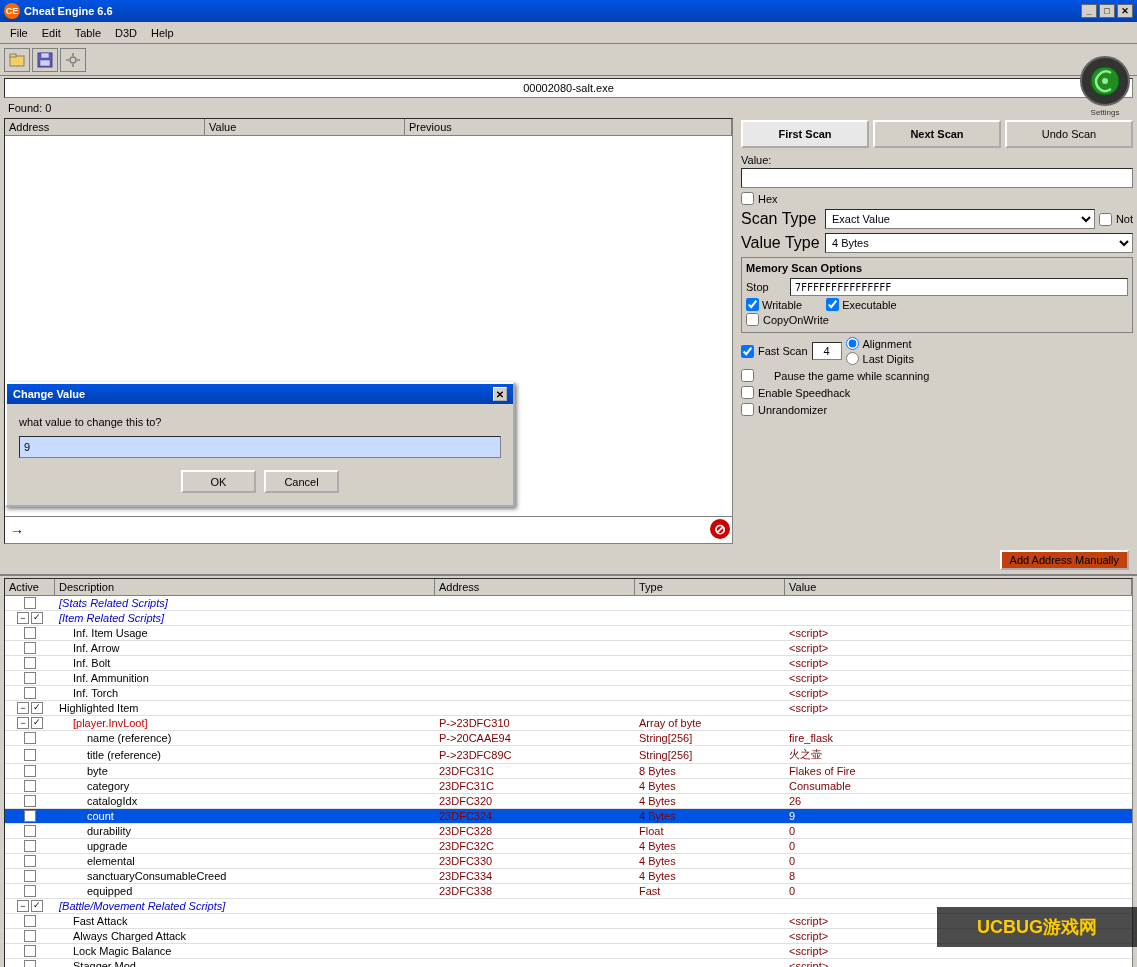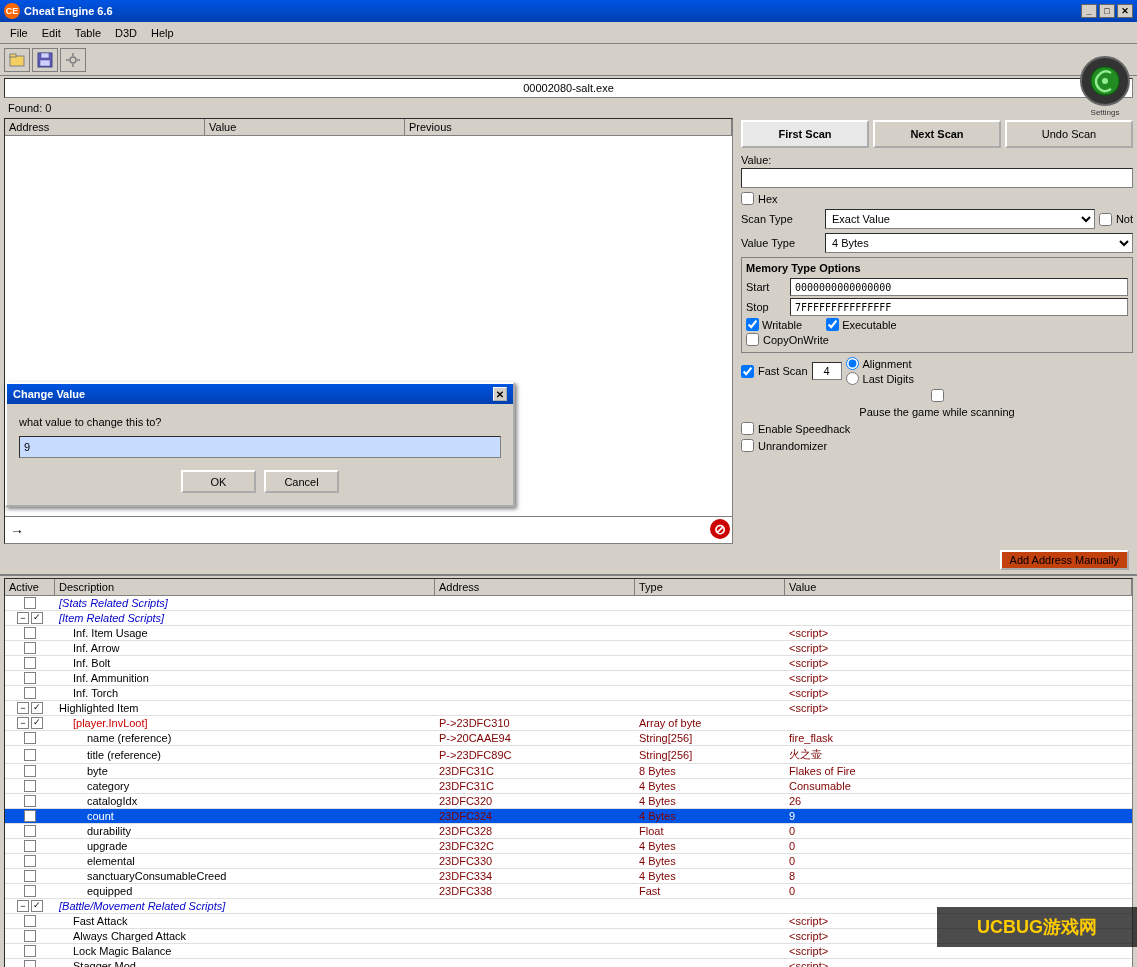--- a/index.html
+++ b/index.html
@@ -42,38 +42,38 @@
     .scan-btn { flex: 1; height: 28px; background: #d4d0c8; border: 2px outset #ffffff; cursor: pointer; font-size: 11px; font-weight: bold; }
     .scan-btn-primary { background: #e8e8e8; }
     .undo-btn { flex: 1; height: 28px; background: #d4d0c8; border: 2px outset #ffffff; cursor: pointer; font-size: 11px; }
     
     .value-section { margin-bottom: 4px; }
     .value-label { font-size: 11px; margin-bottom: 2px; }
     .value-input { width: 100%; height: 20px; border: 1px inset #808080; background: white; padding: 0 4px; font-size: 11px; }
     .hex-check { display: flex; align-items: center; gap: 4px; font-size: 11px; margin-bottom: 4px; }
     
     .field-row { display: flex; align-items: center; gap: 4px; margin-bottom: 4px; }
-    .field-label { width: 80px; font-size: 11px; }
+    .field-label { width: 80px; font-size: 16px; }
     .field-select { flex: 1; height: 20px; border: 1px inset #808080; background: white; font-size: 11px; padding: 0 2px; }
     .not-check { display: flex; align-items: center; gap: 4px; font-size: 11px; }
     
     .memory-scan-box { border: 1px solid #808080; padding: 4px; margin-bottom: 4px; }
     .memory-scan-title { font-size: 11px; font-weight: bold; margin-bottom: 4px; }
     .memory-row { display: flex; align-items: center; gap: 4px; margin-bottom: 2px; }
     .memory-label { width: 40px; font-size: 11px; }
     .memory-input { flex: 1; height: 18px; border: 1px inset #808080; background: white; padding: 0 4px; font-size: 10px; font-family: monospace; }
     .check-row { display: flex; align-items: center; gap: 4px; font-size: 11px; margin-bottom: 2px; }
     .check-item { display: flex; align-items: center; gap: 3px; }
     
     .fast-scan-row { display: flex; align-items: center; gap: 4px; margin-bottom: 4px; }
     .fast-scan-input { width: 30px; height: 18px; border: 1px inset #808080; background: white; text-align: center; font-size: 11px; }
     .radio-group { display: flex; flex-direction: column; gap: 2px; }
     .radio-item { display: flex; align-items: center; gap: 4px; font-size: 11px; }
     
-    .pause-check { display: flex; align-items: center; gap: 4px; font-size: 11px; margin-bottom: 4px; flex-direction: column; }
+    .pause-check { display: flex; align-items: center; gap: 20px; font-size: 11px; margin-bottom: 4px; }
     
     .right-options { display: flex; flex-direction: column; gap: 4px; margin-top: 4px; }
     .option-check { display: flex; align-items: center; gap: 4px; font-size: 11px; }
     
     
     .bottom-panel { height: 430px; border-top: 2px solid #808080; overflow: hidden; display: flex; flex-direction: column; }
     .bottom-list { flex: 1; overflow: auto; background: white; border: 1px inset #808080; margin: 2px 4px; }
     .list-header { display: flex; background: #d4d0c8; border-bottom: 1px solid #808080; position: sticky; top: 0; }
     .list-col { padding: 2px 4px; border-right: 1px solid #808080; font-size: 11px; cursor: pointer; }
     .list-row { display: flex; align-items: center; border-bottom: 1px solid #e0e0e0; }
@@ -217,25 +217,21 @@
     </div>
 
     <div class="field-row">
       <div class="field-label">Value Type</div>
       <select class="field-select">
         <option>4 Bytes</option>
       </select>
     </div>
 
     <div class="memory-scan-box">
-      <div class="memory-scan-title">Memory Type Options</div>
-      <div class="memory-row">
-        <div class="memory-label">Start</div>
-        <input class="memory-input" type="text" value="0000000000000000" style="">
-      </div>
+      <div class="memory-scan-title">Memory Scan Options</div>
       <div class="memory-row">
         <div class="memory-label">Stop</div>
         <input class="memory-input" type="text" value="7FFFFFFFFFFFFFFF" style="">
       </div>
       <div class="check-row">
         <div class="check-item">
           <input type="checkbox" checked="" style="">
           <span>Writable</span>
         </div>
         <div class="check-item" style="margin-left:20px;">

